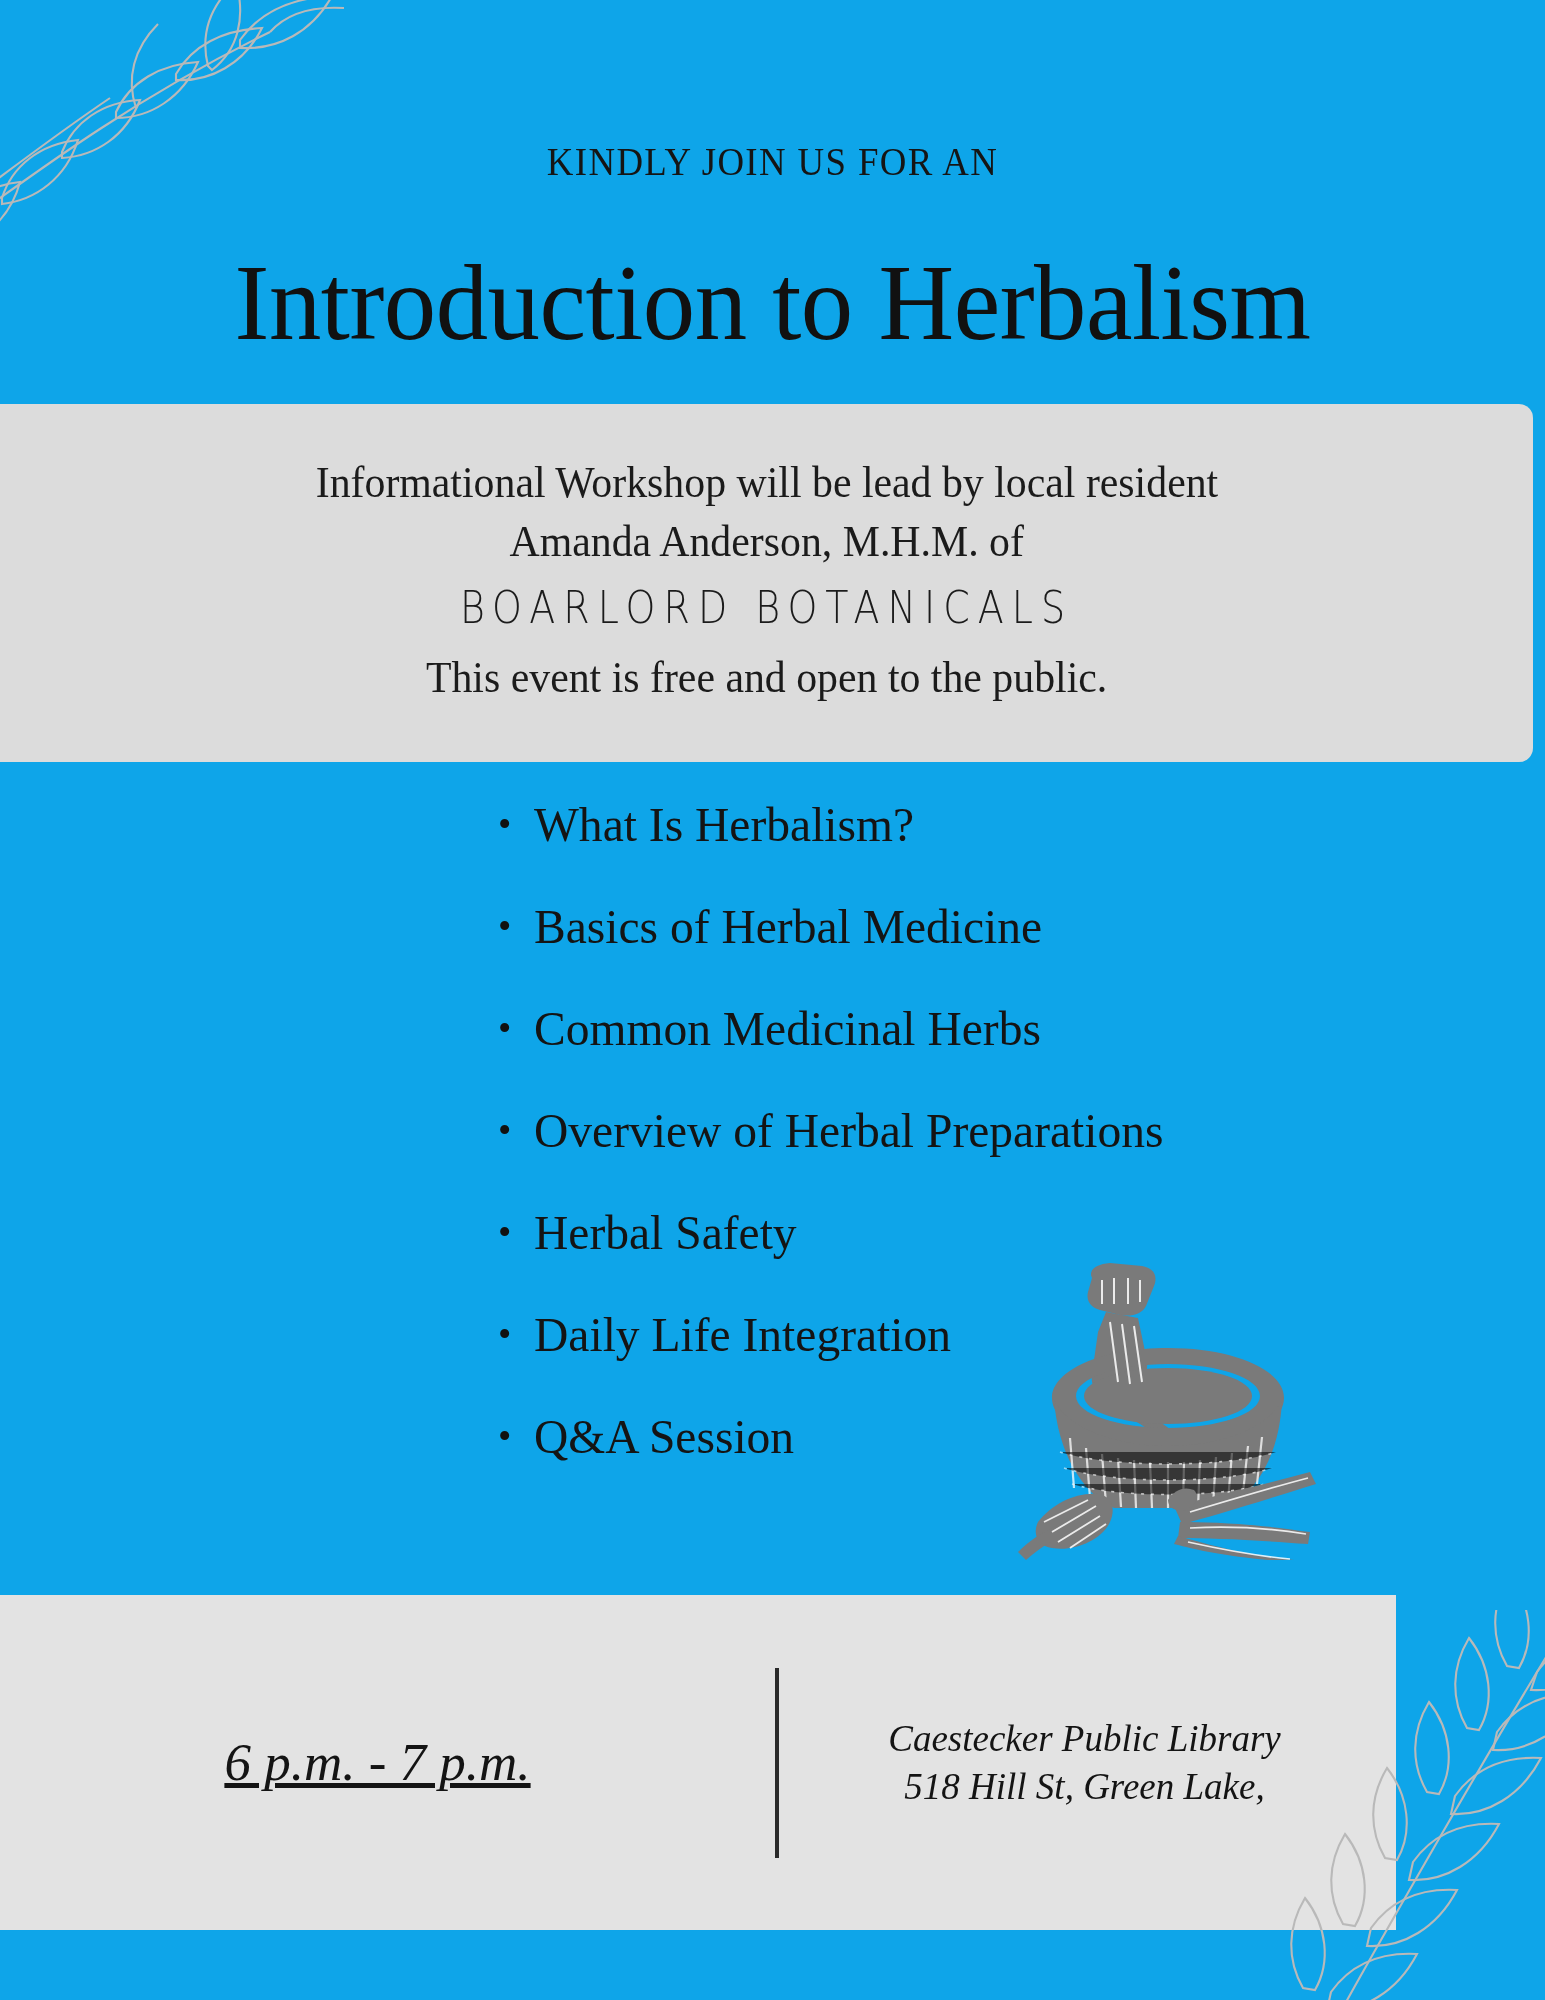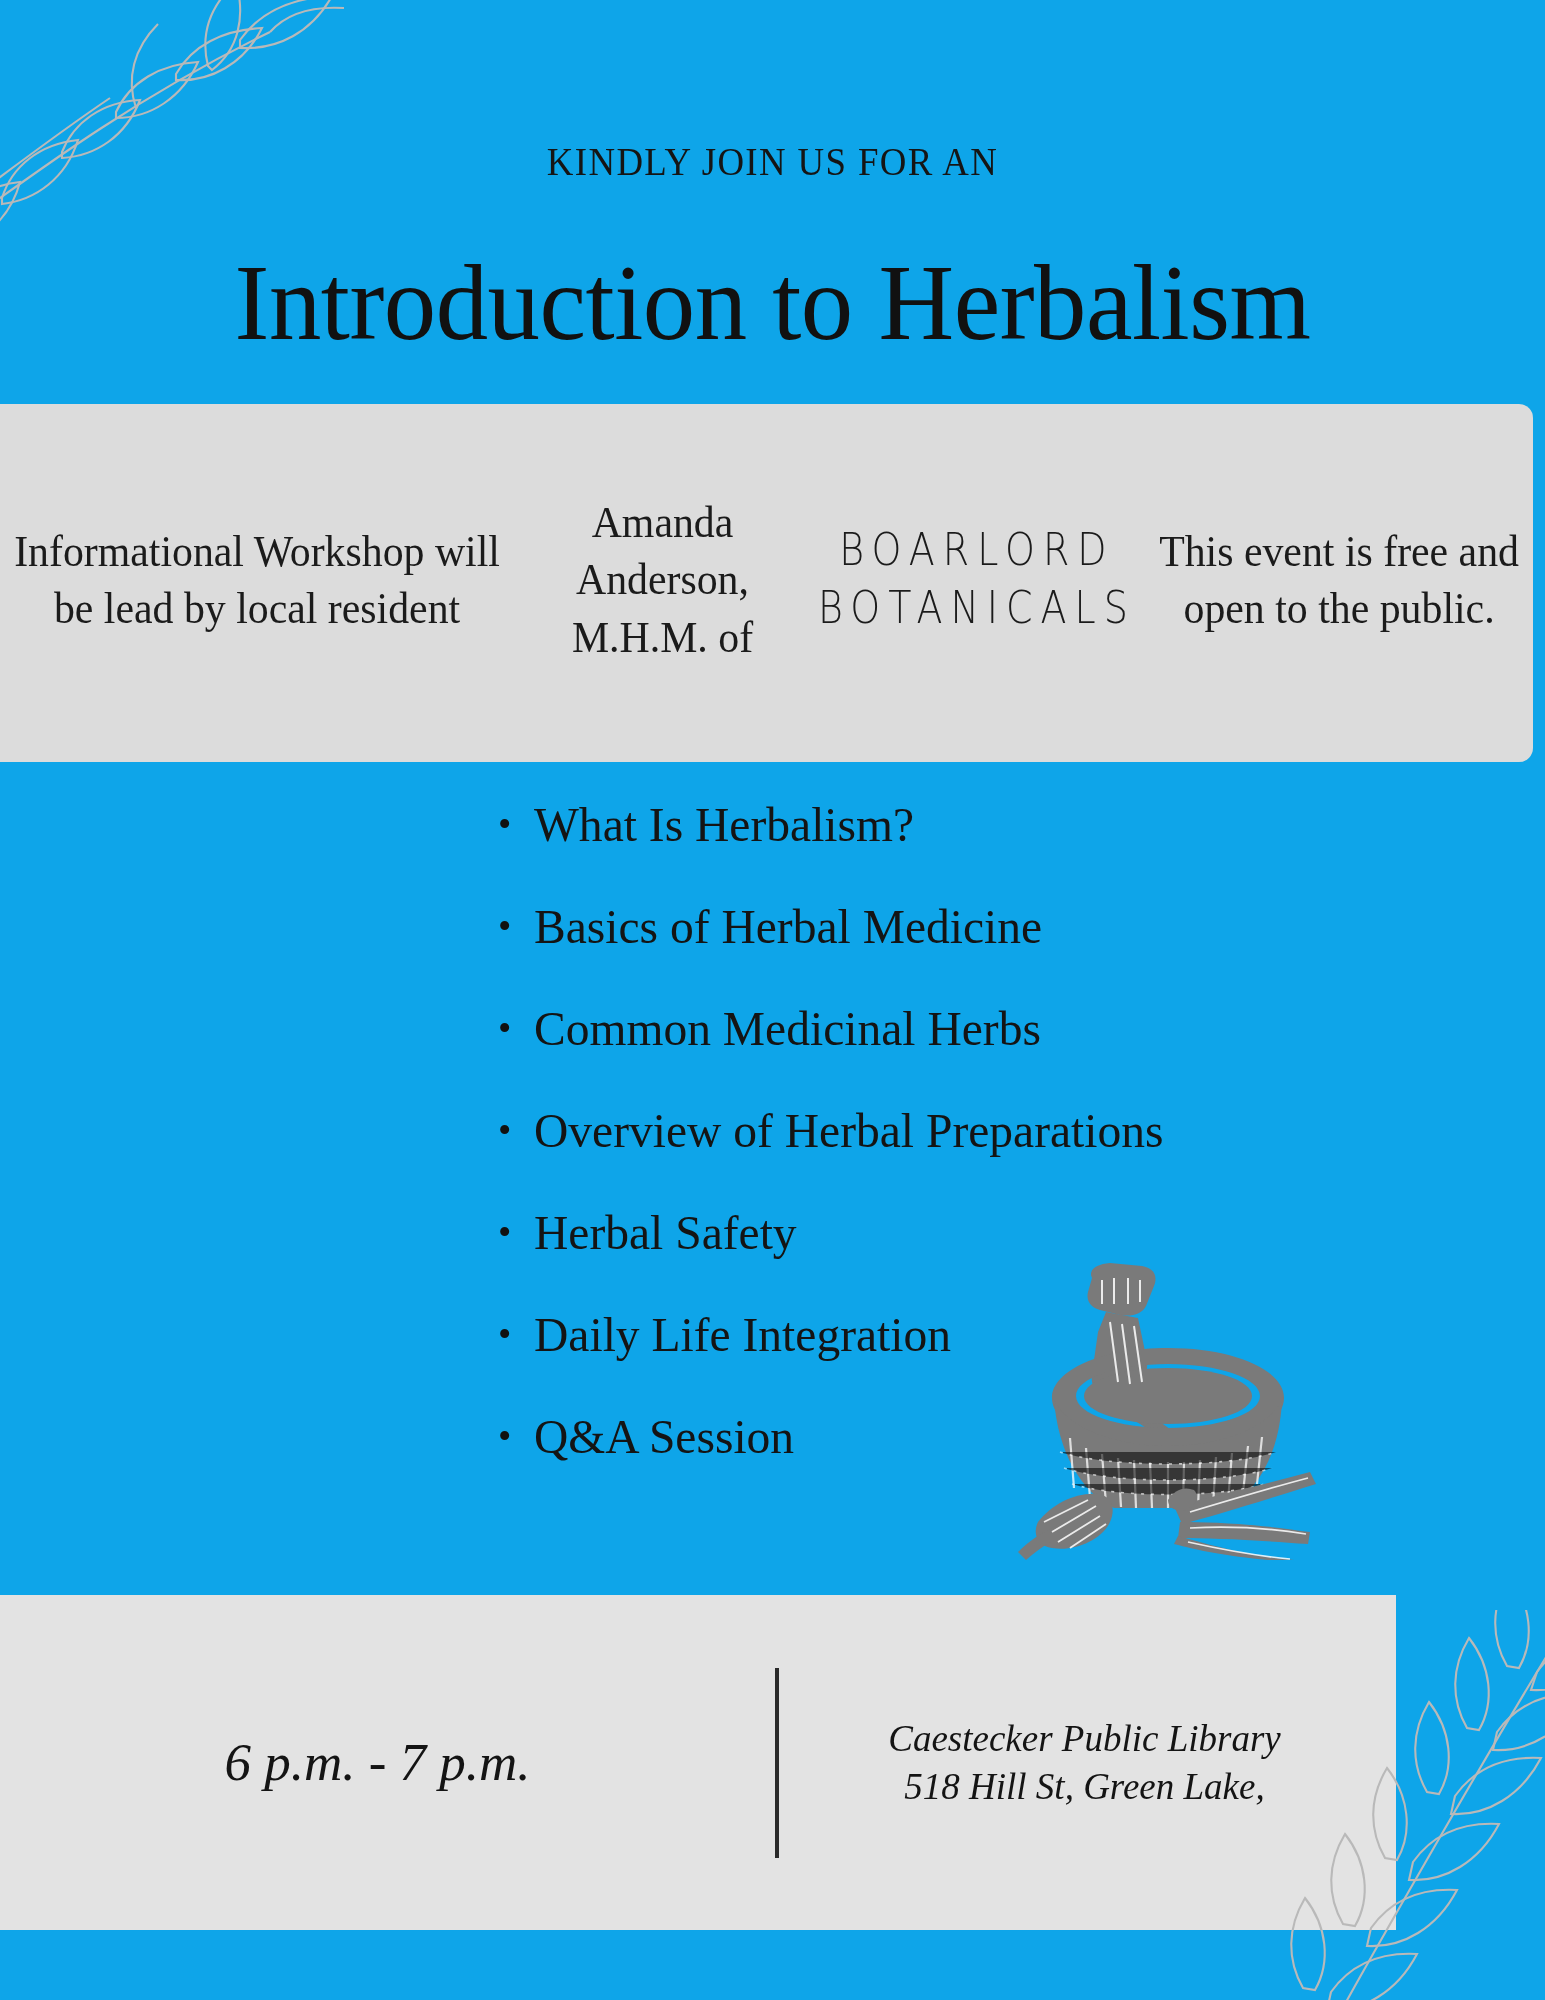--- a/index.html
+++ b/index.html
@@ -42,21 +42,21 @@
     transform:scaleX(0.97);
   }
 
   
   .info-band {
     position:absolute;
     top:404px; left:0; width:1533px;
     height:358px;
     background:#dcdcdc;
     border-radius:0 14px 14px 0;
-    display:flex; 
+    display:flex; flex-direction:column;
     align-items:center; justify-content:center;
     gap:2px;
     padding-bottom:6px;
   }
   .info-line {
     font-size:44px; line-height:1.30;
     font-family:"Liberation Serif", serif;
     color:#1b1b1b; text-align:center;
     transform:scaleX(0.95);
   }
@@ -115,21 +115,21 @@
   }
   .footer-right {
     flex:1; text-align:center;
     padding-left:34px; padding-right:40px;
   }
   .f-line {
     font-family:"Liberation Serif", serif;
     font-style:italic;
     color:#141414;
   }
-  .footer-left .f-line { font-size:53px; line-height:1.30; }
+  .footer-left .f-line { font-size:53px; line-height:1.30;text-decoration:underline; }
   .footer-right .f-line { font-size:37px; line-height:1.28; }
 </style>
 </head>
 <body>
 
 <div class="flyer">
 
   <svg class="leaf-art leaf-tl" viewBox="0 0 470 300">
     <g fill="none" stroke="#b9b9b9" stroke-width="2.1">
       <path d="M -40 300 C 60 230 170 140 330 62"></path>

